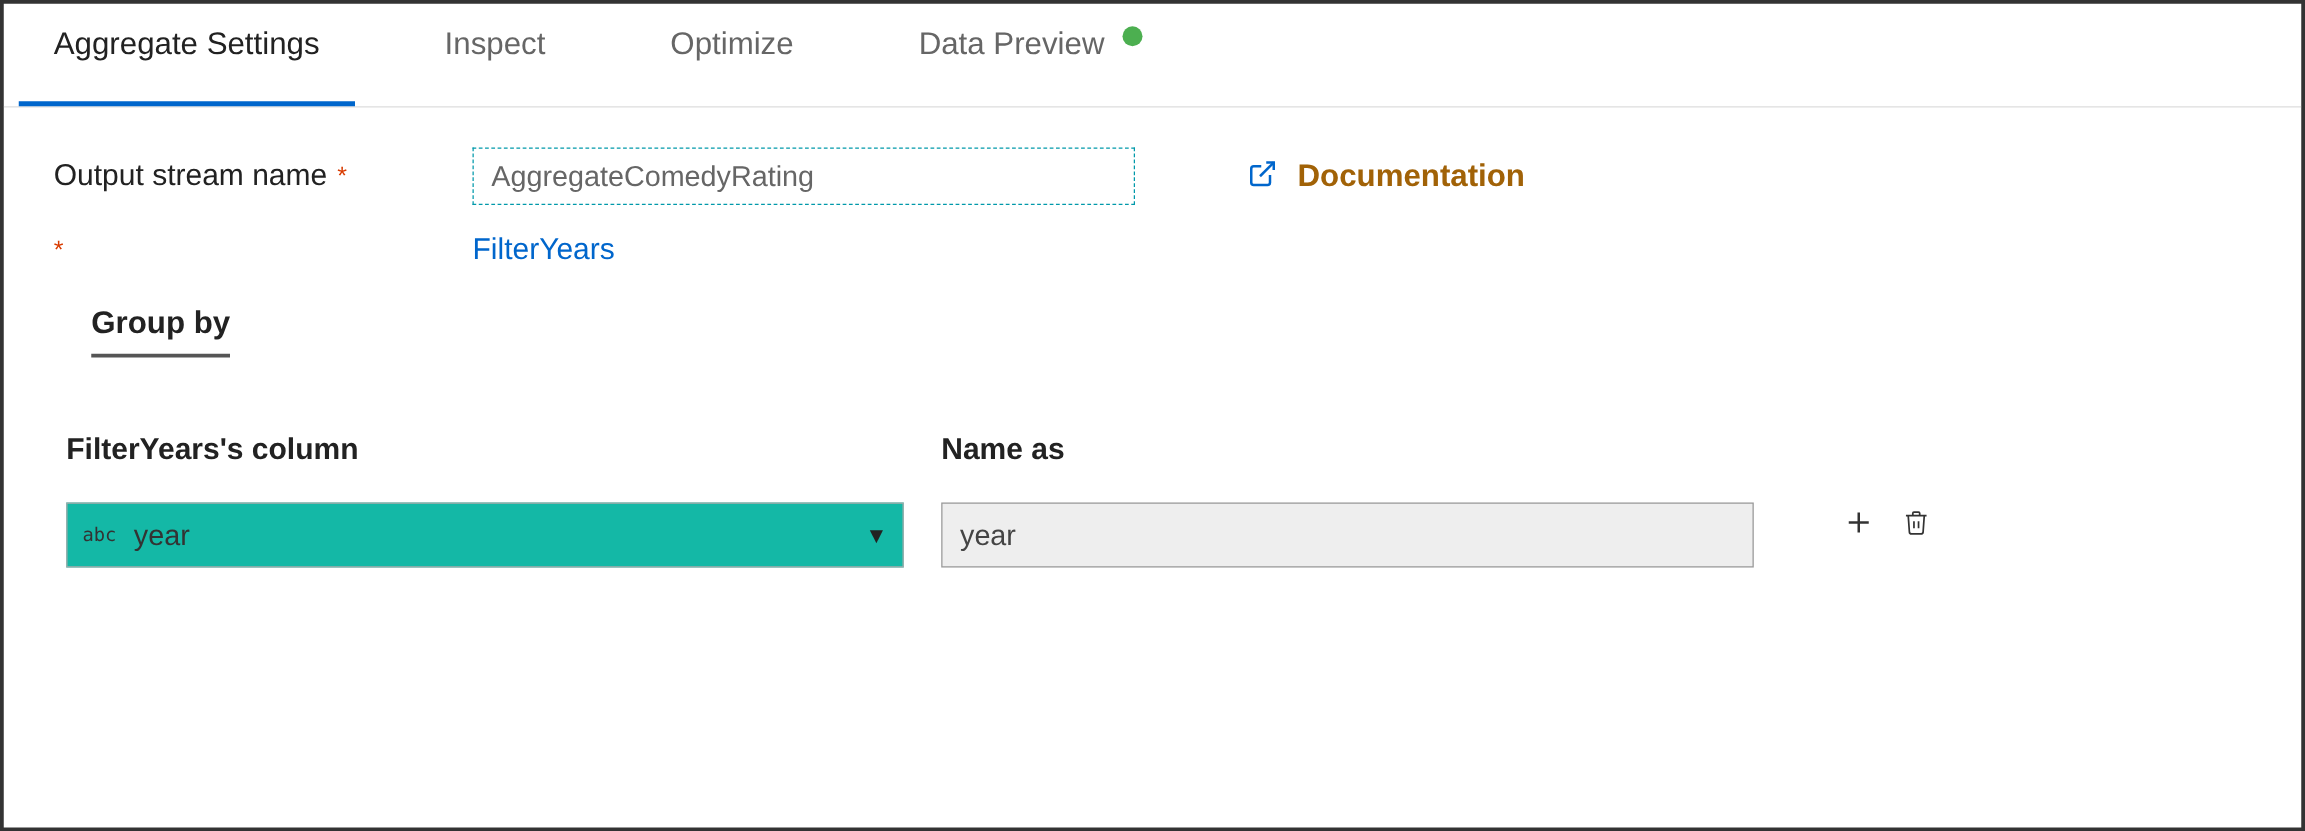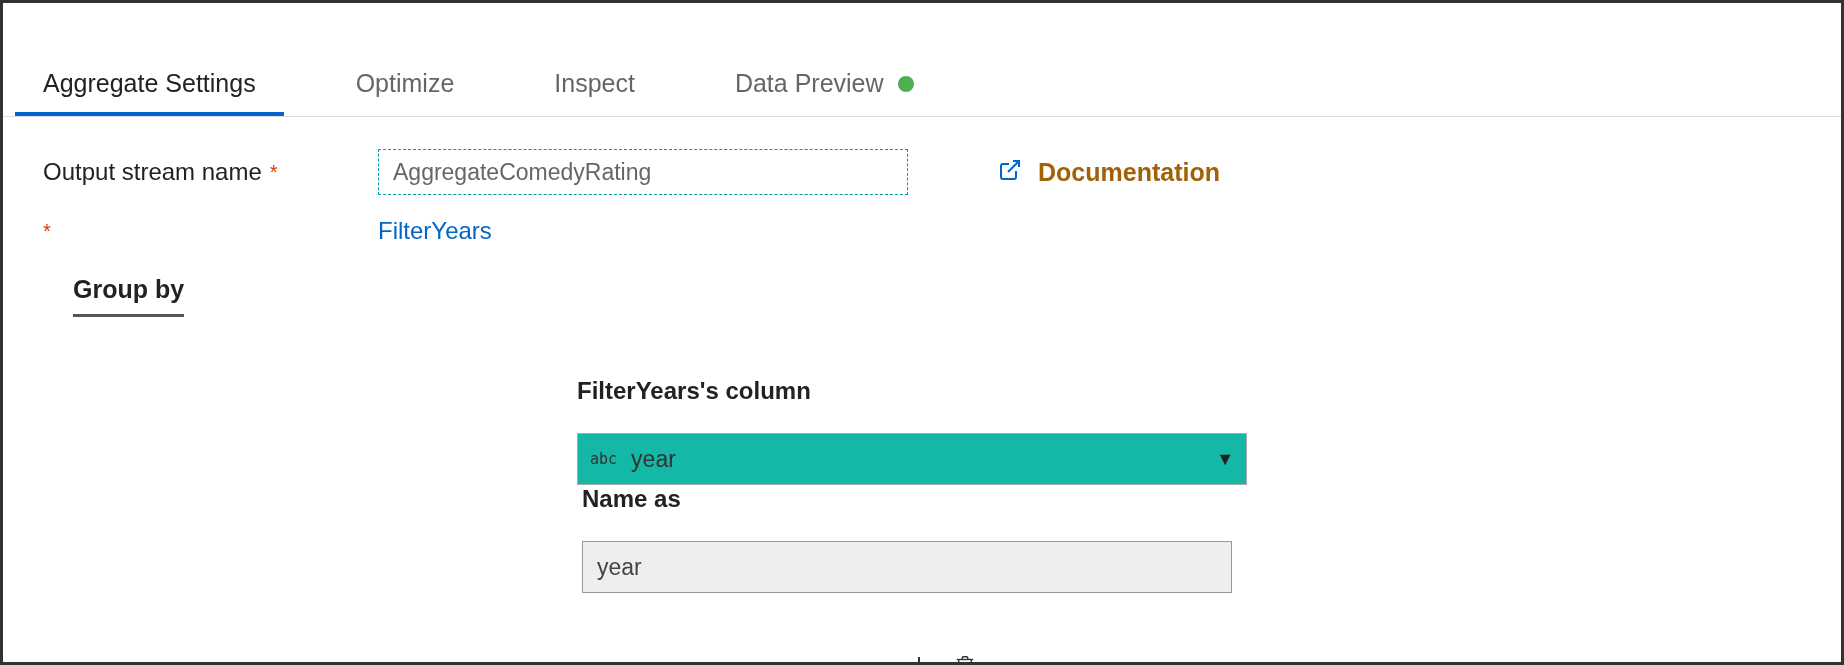--- a/index.html
+++ b/index.html
@@ -15,29 +15,27 @@
       background: #fff;
       position: relative;
     }
     .main-tabs {
       display: flex;
       align-items: center;
       border-bottom: 1px solid #ddd;
       padding: 0 0 0 12px;
     }
     .main-tab {
-      padding: 18px 28px 14px 28px;
+      padding: 18px 28px 31px 28px;
       font-size: 25px;
       color: #666;
       cursor: pointer;
       border-bottom: 4px solid transparent;
       display: flex;
-      align-items: center;
       gap: 14px;
-      margin-top: 48px;
     }
     .main-tab.active {
       color: #222;
       font-weight: 400;
       border-bottom: 4px solid #0066cc;
     }
     .main-tab + .main-tab {
       margin-left: 44px;
     }
     .status-dot {
@@ -114,22 +112,21 @@
       font-weight: bold;
     }
     .sub-tab.active {
       color: #222;
       border-bottom: 3px solid #555;
     }
     .columns-area {
       margin-top: 60px;
       margin-left: 10px;
       display: flex;
-      align-items: center;
-      flex-direction: column;
+      align-items: flex-start;
     }
     .col-section {
       display: flex;
       flex-direction: column;
     }
     .col-header {
       font-size: 24px;
       font-weight: 700;
       color: #222;
       margin-bottom: 28px;
@@ -204,24 +201,24 @@
     }
   </style>
 </head>
 <body>
 
 <div class="main-tabs">
   <div class="main-tab active">
     <span>Aggregate Settings</span>
   </div>
   <div class="main-tab">
+    <span>Inspect</span>
+  </div>
+  <div class="main-tab">
     <span>Optimize</span>
-  </div>
-  <div class="main-tab">
-    <span>Inspect</span>
   </div>
   <div class="main-tab">
     <span>Data Preview</span>
     <span class="status-dot"></span>
   </div>
 </div>
 
 <div class="form-area">
   <div class="form-row">
     <div class="form-label">

